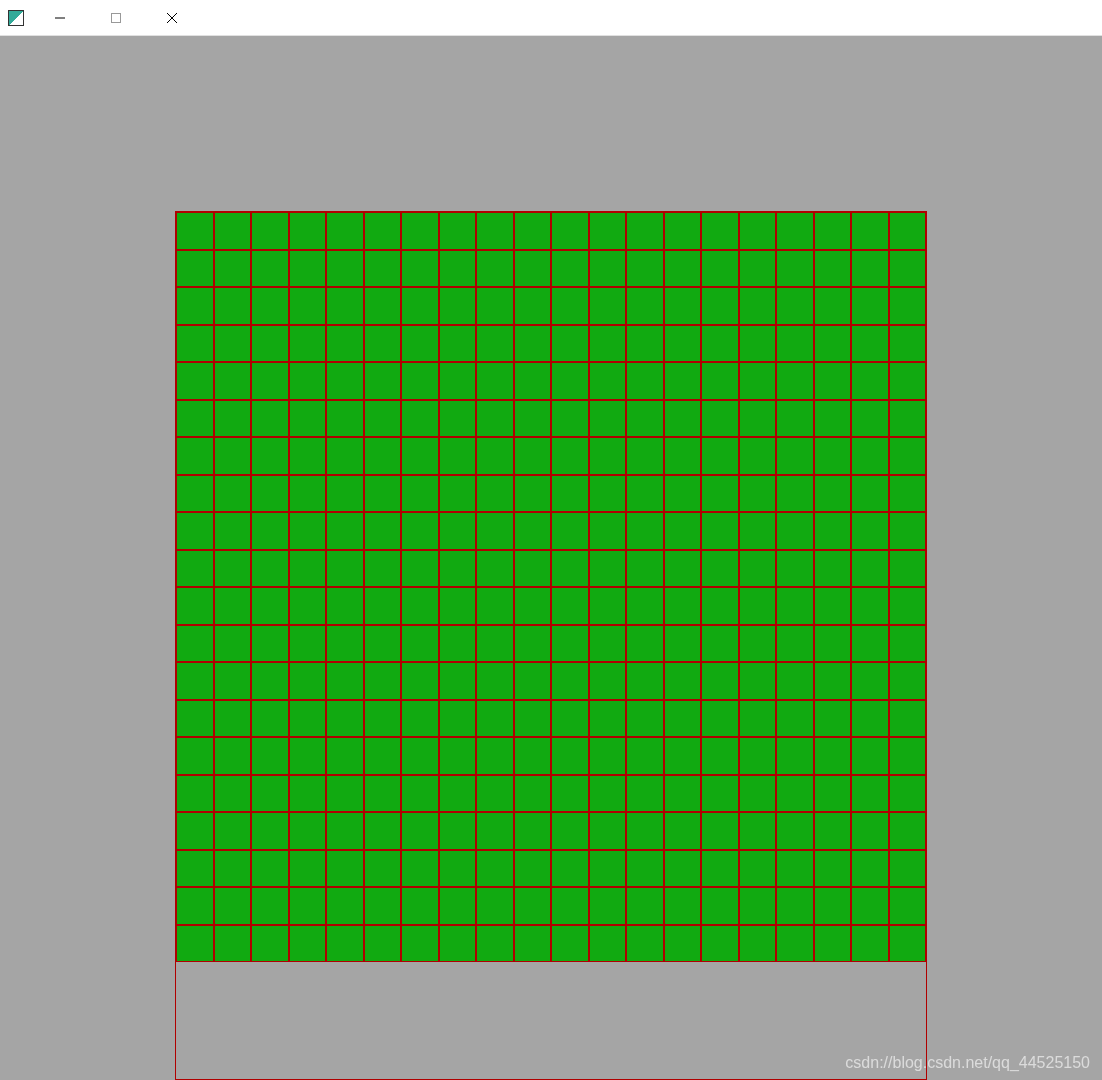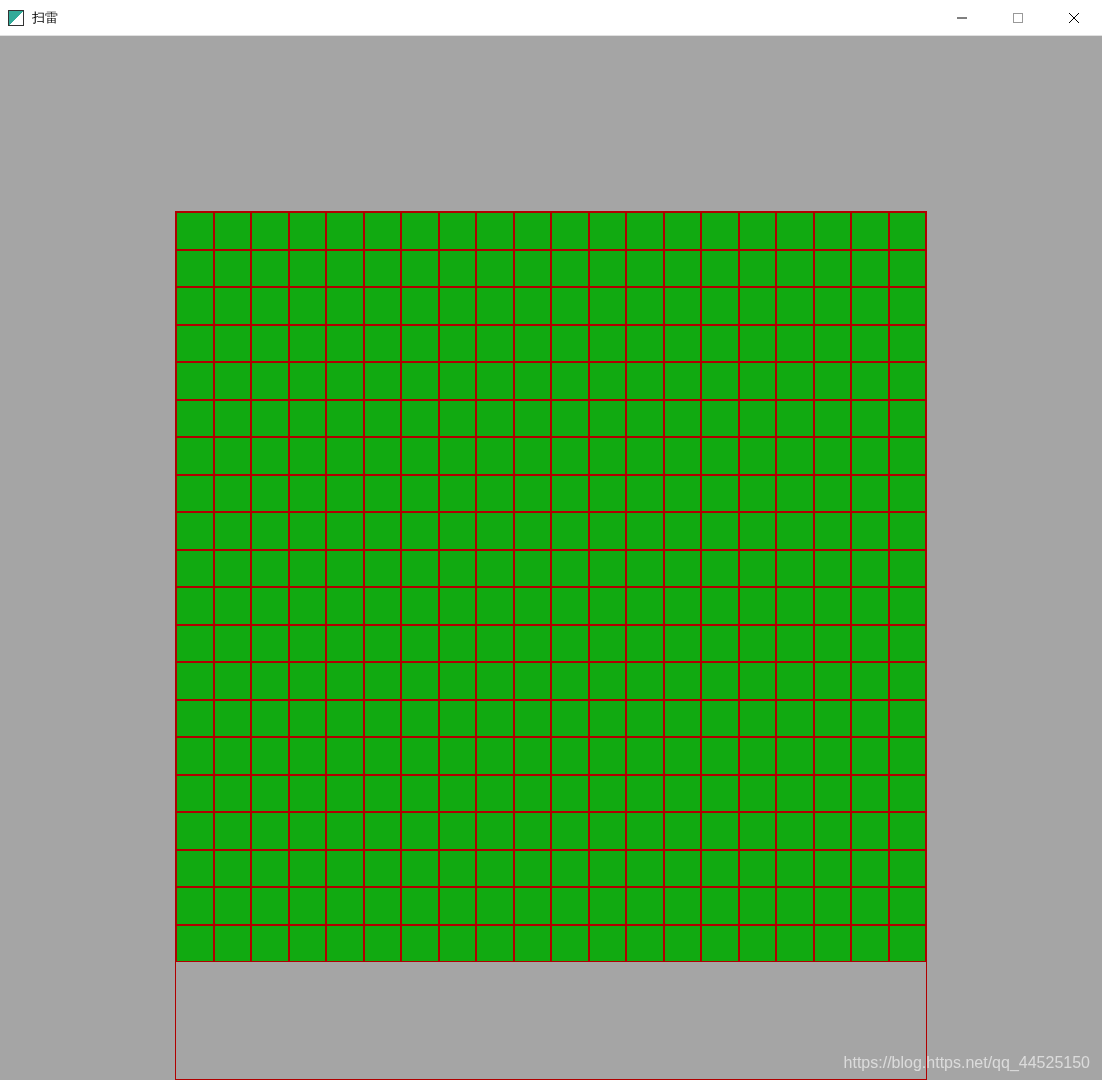--- a/index.html
+++ b/index.html
@@ -82,21 +82,20 @@
       color: rgba(255,255,255,0.6);
       font-size: 16px;
       font-family: Arial, sans-serif;
     }
   </style>
 </head>
 <body>
 
 <div class="titlebar">
   <span class="titlebar-icon"></span>
-  <span class="titlebar-title">扫雷</span>
   <div class="titlebar-controls">
     <div class="titlebar-btn">
       <svg width="12" height="12" viewBox="0 0 12 12">
         <line x1="1" y1="6" x2="11" y2="6" stroke-width="1"></line>
       </svg>
     </div>
     <div class="titlebar-btn disabled">
       <svg width="12" height="12" viewBox="0 0 12 12">
         <rect x="1.5" y="1.5" width="9" height="9" stroke-width="1"></rect>
       </svg>
@@ -508,13 +507,13 @@
       <div class="cell" style="background: rgb(17, 170, 17); border-color: rgb(176, 0, 0);"></div>
       <div class="cell" style="background: rgb(17, 170, 17); border-color: rgb(176, 0, 0);"></div>
       <div class="cell" style="background: rgb(17, 170, 17); border-color: rgb(176, 0, 0);"></div>
       <div class="cell" style="background: rgb(17, 170, 17); border-color: rgb(176, 0, 0);"></div>
       <div class="cell" style="background: rgb(17, 170, 17); border-color: rgb(176, 0, 0);"></div>
       <div class="cell" style="background: rgb(17, 170, 17); border-color: rgb(176, 0, 0);"></div>
       <div class="cell" style="background: rgb(17, 170, 17); border-color: rgb(176, 0, 0);"></div>
     </div>
 </div>
 
-<div class="watermark">https://blog.https.net/qq_44525150</div>
+<div class="watermark">csdn://blog.csdn.net/qq_44525150</div>
 
 </body></html>

